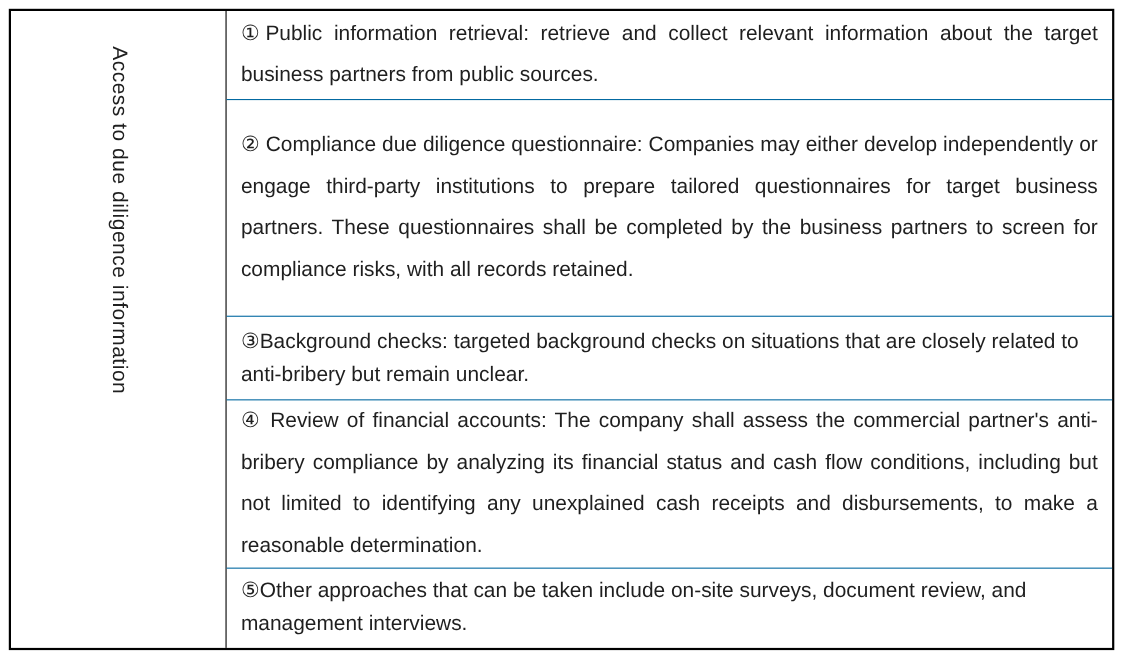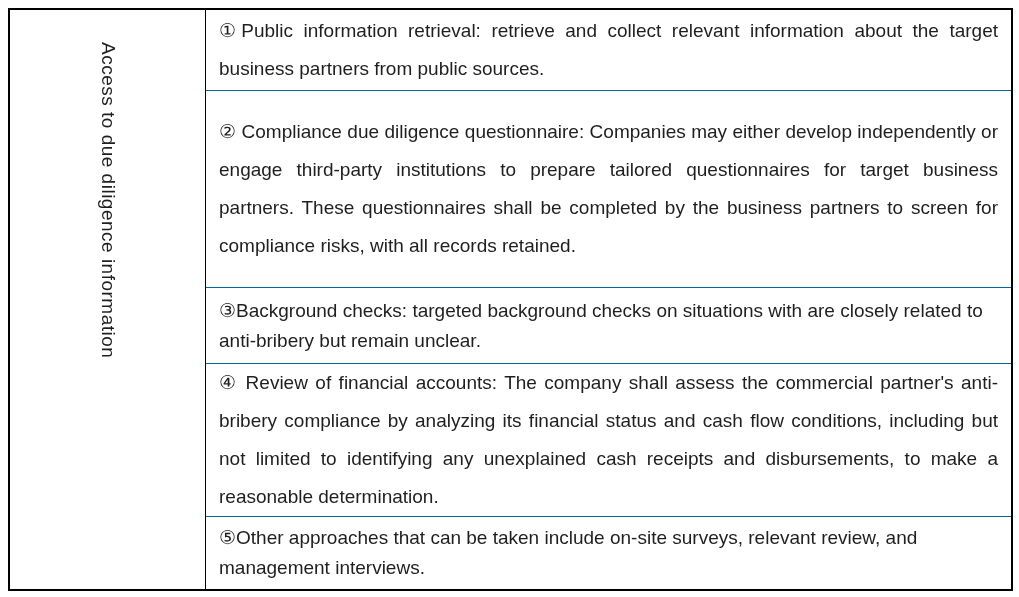--- a/index.html
+++ b/index.html
@@ -83,24 +83,24 @@
     </div>
 
     <div class="rows-col">
       <div class="cell loose">
         <p>①Public information retrieval: retrieve and collect relevant information about the target business partners from public sources.</p>
       </div>
       <div class="cell loose">
         <p>② Compliance due diligence questionnaire: Companies may either develop independently or engage third-party institutions to prepare tailored questionnaires for target business partners. These questionnaires shall be completed by the business partners to screen for compliance risks, with all records retained.</p>
       </div>
       <div class="cell tight">
-        <p>③Background checks: targeted background checks on situations with are closely related to anti-bribery but remain unclear.</p>
+        <p>③Background checks: targeted background checks on situations that are closely related to anti-bribery but remain unclear.</p>
       </div>
       <div class="cell loose">
         <p>④ Review of financial accounts: The company shall assess the commercial partner's anti-bribery compliance by analyzing its financial status and cash flow conditions, including but not limited to identifying any unexplained cash receipts and disbursements, to make a reasonable determination.</p>
       </div>
       <div class="cell tight">
-        <p>⑤Other approaches that can be taken include on-site surveys, relevant review, and management interviews.</p>
+        <p>⑤Other approaches that can be taken include on-site surveys, document review, and management interviews.</p>
       </div>
     </div>
 
   </div>
 </div>
 
 </body></html>

